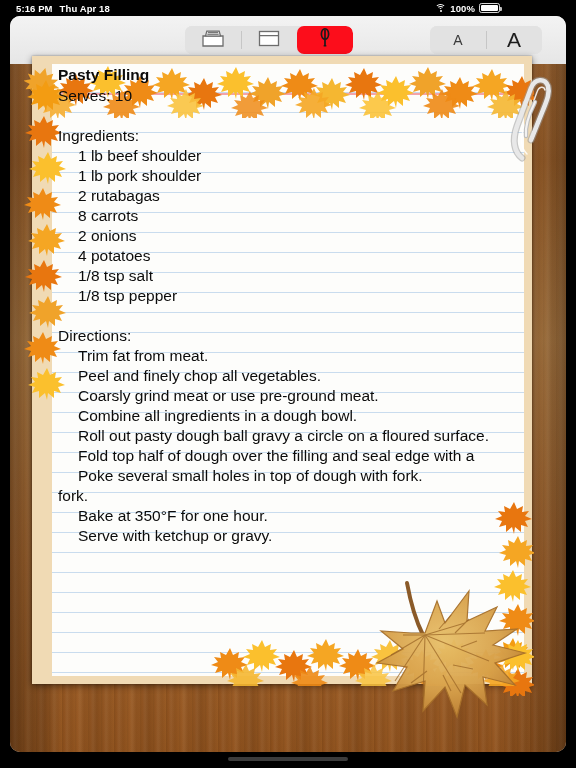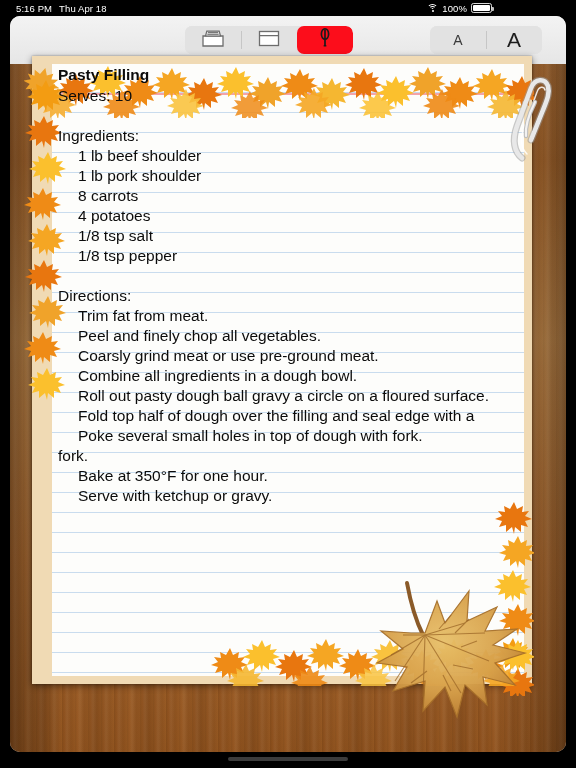--- a/index.html
+++ b/index.html
@@ -19,23 +19,24 @@
   }
 
   
   #statusbar {
     position: absolute; left: 0; top: 0;
     width: 512px; height: 16px;
     color: #fff;
     font-size: 9.5px;
     display: flex; align-items: center;
     z-index: 40;
+    font-weight: bold;
   }
   #sb-left { position: absolute; left: 16px; display: flex; align-items: center; gap: 7px; }
-  #sb-right { position: absolute; right: 20px; display: flex; align-items: center; gap: 4px; }
+  #sb-right { position: absolute; right: 12px; display: flex; align-items: center; gap: 4px; }
   .sb-text { letter-spacing: .1px; white-space: nowrap; }
   .wifi-ic { display: inline-block; width: 11px; height: 9px; position: relative; }
   .wifi-ic i {
     position: absolute; left: 50%; border: 1.3px solid #fff;
     border-bottom-color: transparent; border-left-color: transparent; border-right-color: transparent;
     border-radius: 50%;
   }
   .wifi-ic i.a { width: 11px; height: 11px; margin-left: -5.5px; top: 0; }
   .wifi-ic i.b { width: 7px;  height: 7px;  margin-left: -3.5px; top: 2px; }
   .wifi-ic i.c { width: 3px;  height: 3px;  margin-left: -1.5px; top: 4px; }
@@ -252,21 +253,23 @@
       <div id="paper">
         <div id="rules"></div>
         <div id="title-rule"></div>
         <div id="note">
             <div class="ln title">Pasty Filling</div>
             <div class="ln">Serves: 10</div>
             <div class="ln">&nbsp;</div>
             <div class="ln">Ingredients:</div>
             <div class="ln indent">1 lb beef shoulder</div>
             <div class="ln indent">1 lb pork shoulder</div>
+            <div class="ln indent">2 rutabagas</div>
             <div class="ln indent">8 carrots</div>
+            <div class="ln indent">2 onions</div>
             <div class="ln indent">4 potatoes</div>
             <div class="ln indent">1/8 tsp salt</div>
             <div class="ln indent">1/8 tsp pepper</div>
             <div class="ln">&nbsp;</div>
             <div class="ln">Directions:</div>
             <div class="ln indent">Trim fat from meat.</div>
             <div class="ln indent">Peel and finely chop all vegetables.</div>
             <div class="ln indent">Coarsly grind meat or use pre-ground meat.</div>
             <div class="ln indent">Combine all ingredients in a dough bowl.</div>
             <div class="ln indent">Roll out pasty dough ball gravy a circle on a floured surface.</div>

